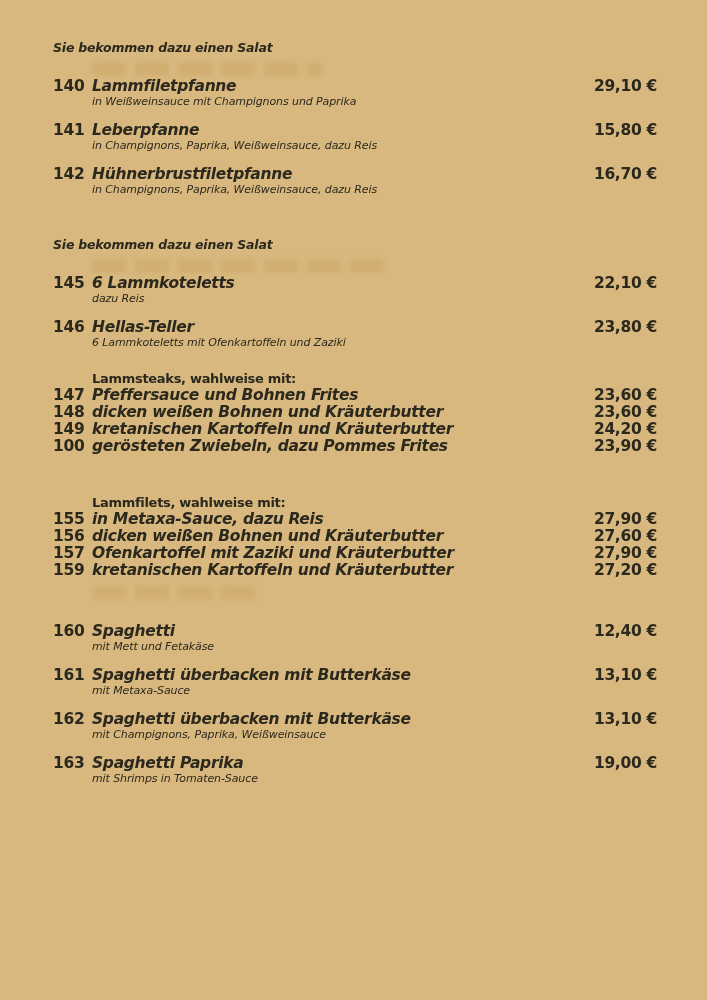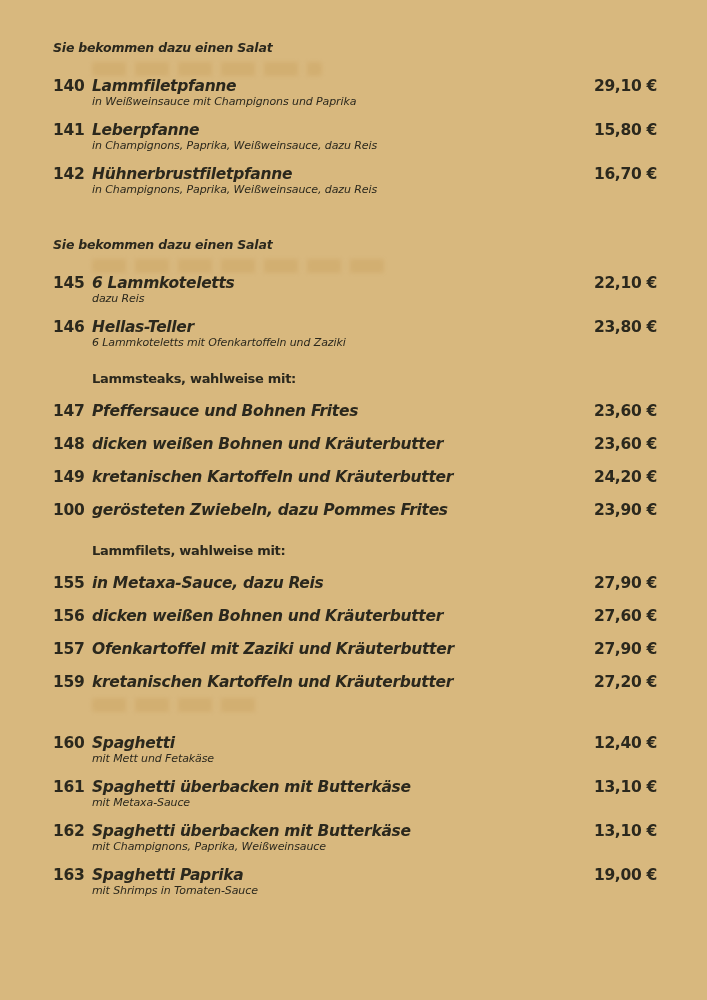--- a/index.html
+++ b/index.html
@@ -51,21 +51,21 @@
   .title { flex: 1 1 auto; padding-right: 8px; font-style: italic; }
   .price { flex: 0 0 auto; white-space: nowrap; }
   .desc {
     margin-left: 39px;
     font-size: 11px;
     font-weight: normal;
     font-style: italic;
     line-height: 14px;
     letter-spacing: -0.1px;
   }
-  .simple-row { margin-top: 16px; }
+  .simple-row { }
   .subheader {
     margin: 20px 0 0 39px;
     font-size: 13px;
     font-weight: bold;
     line-height: 17px;
     letter-spacing: -0.3px;
   }
   .section-2 .note { margin-top: 40px; }
   .section-3 .note { margin-top: 44px; }
   .gap-after-sub { }
@@ -145,21 +145,21 @@
       <span class="num">149</span>
       <span class="title">kretanischen Kartoffeln und Kräuterbutter</span>
       <span class="price">24,20 €</span>
     </div>
     <div class="row simple-row">
       <span class="num">100</span>
       <span class="title">gerösteten Zwiebeln, dazu Pommes Frites</span>
       <span class="price">23,90 €</span>
     </div>
 
-    <div class="subheader" style="margin-top:23px">Lammfilets, wahlweise mit:</div>
+    <div class="subheader" style="margin-top:39px">Lammfilets, wahlweise mit:</div>
 
     <div class="row simple-row gap-after-sub">
       <span class="num">155</span>
       <span class="title">in Metaxa-Sauce, dazu Reis</span>
       <span class="price">27,90 €</span>
     </div>
     <div class="row simple-row">
       <span class="num">156</span>
       <span class="title">dicken weißen Bohnen und Kräuterbutter</span>
       <span class="price">27,60 €</span>

